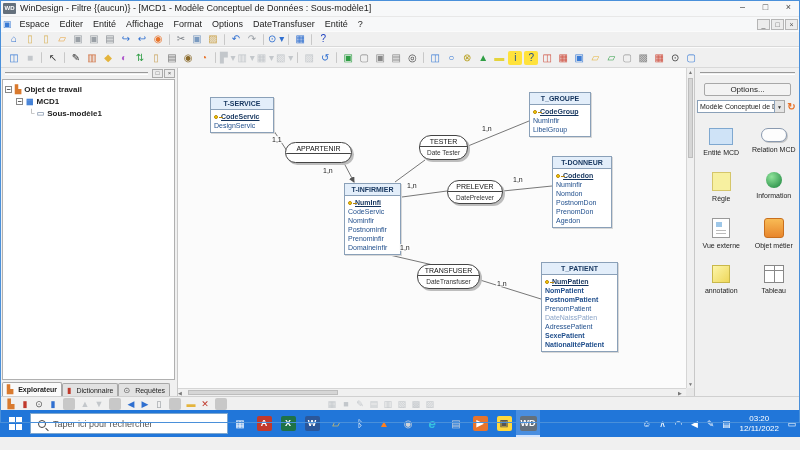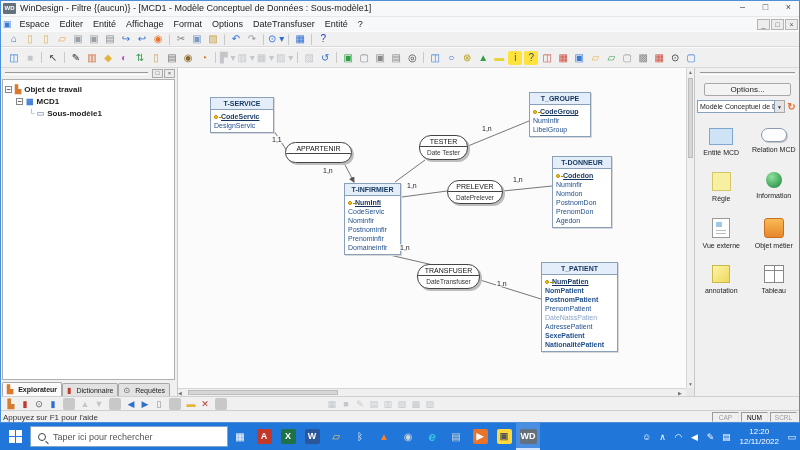--- a/index.html
+++ b/index.html
@@ -502,29 +502,20 @@
         <span class="chip" style="color: rgb(195, 199, 203);">■</span>
         <span class="chip" style="color: rgb(195, 199, 203);">✎</span>
         <span class="chip" style="color: rgb(195, 199, 203);">▤</span>
         <span class="chip" style="color: rgb(195, 199, 203);">▥</span>
         <span class="chip" style="color: rgb(195, 199, 203);">▧</span>
         <span class="chip" style="color: rgb(195, 199, 203);">▩</span>
         <span class="chip" style="color: rgb(195, 199, 203);">▨</span>
       </div>
   </div>
 
-  <div class="statusbar">
-    <span>Appuyez sur F1 pour l'aide</span>
-    <div class="sb-right">
-
-    <span class="ind dim">CAP</span>
-        <span class="ind">NUM</span>
-        <span class="ind dim">SCRL</span>
-      </div>
-  </div>
 
   <div class="taskbar">
     <div class="start">
       <span class="winlogo">
           <i></i>
           <i></i>
           <i></i>
           <i></i>
         </span>
     </div>
@@ -578,19 +569,19 @@
       <div style="display:flex">
 
       <span class="tri" style="color: rgb(255, 255, 255);">☺</span>
           <span class="tri" style="color: rgb(255, 255, 255);">∧</span>
           <span class="tri" style="color: rgb(255, 255, 255);">◠</span>
           <span class="tri" style="color: rgb(255, 255, 255);">◀</span>
           <span class="tri" style="color: rgb(255, 255, 255);">✎</span>
           <span class="tri" style="color: rgb(255, 255, 255);">▤</span>
         </div>
       <div class="clock">
-        <div>12:20</div>
+        <div>03:20</div>
         <div>12/11/2022</div>
       </div>
       <span class="tri">▭</span>
     </div>
   </div>
 </div>
 
 </body></html>

